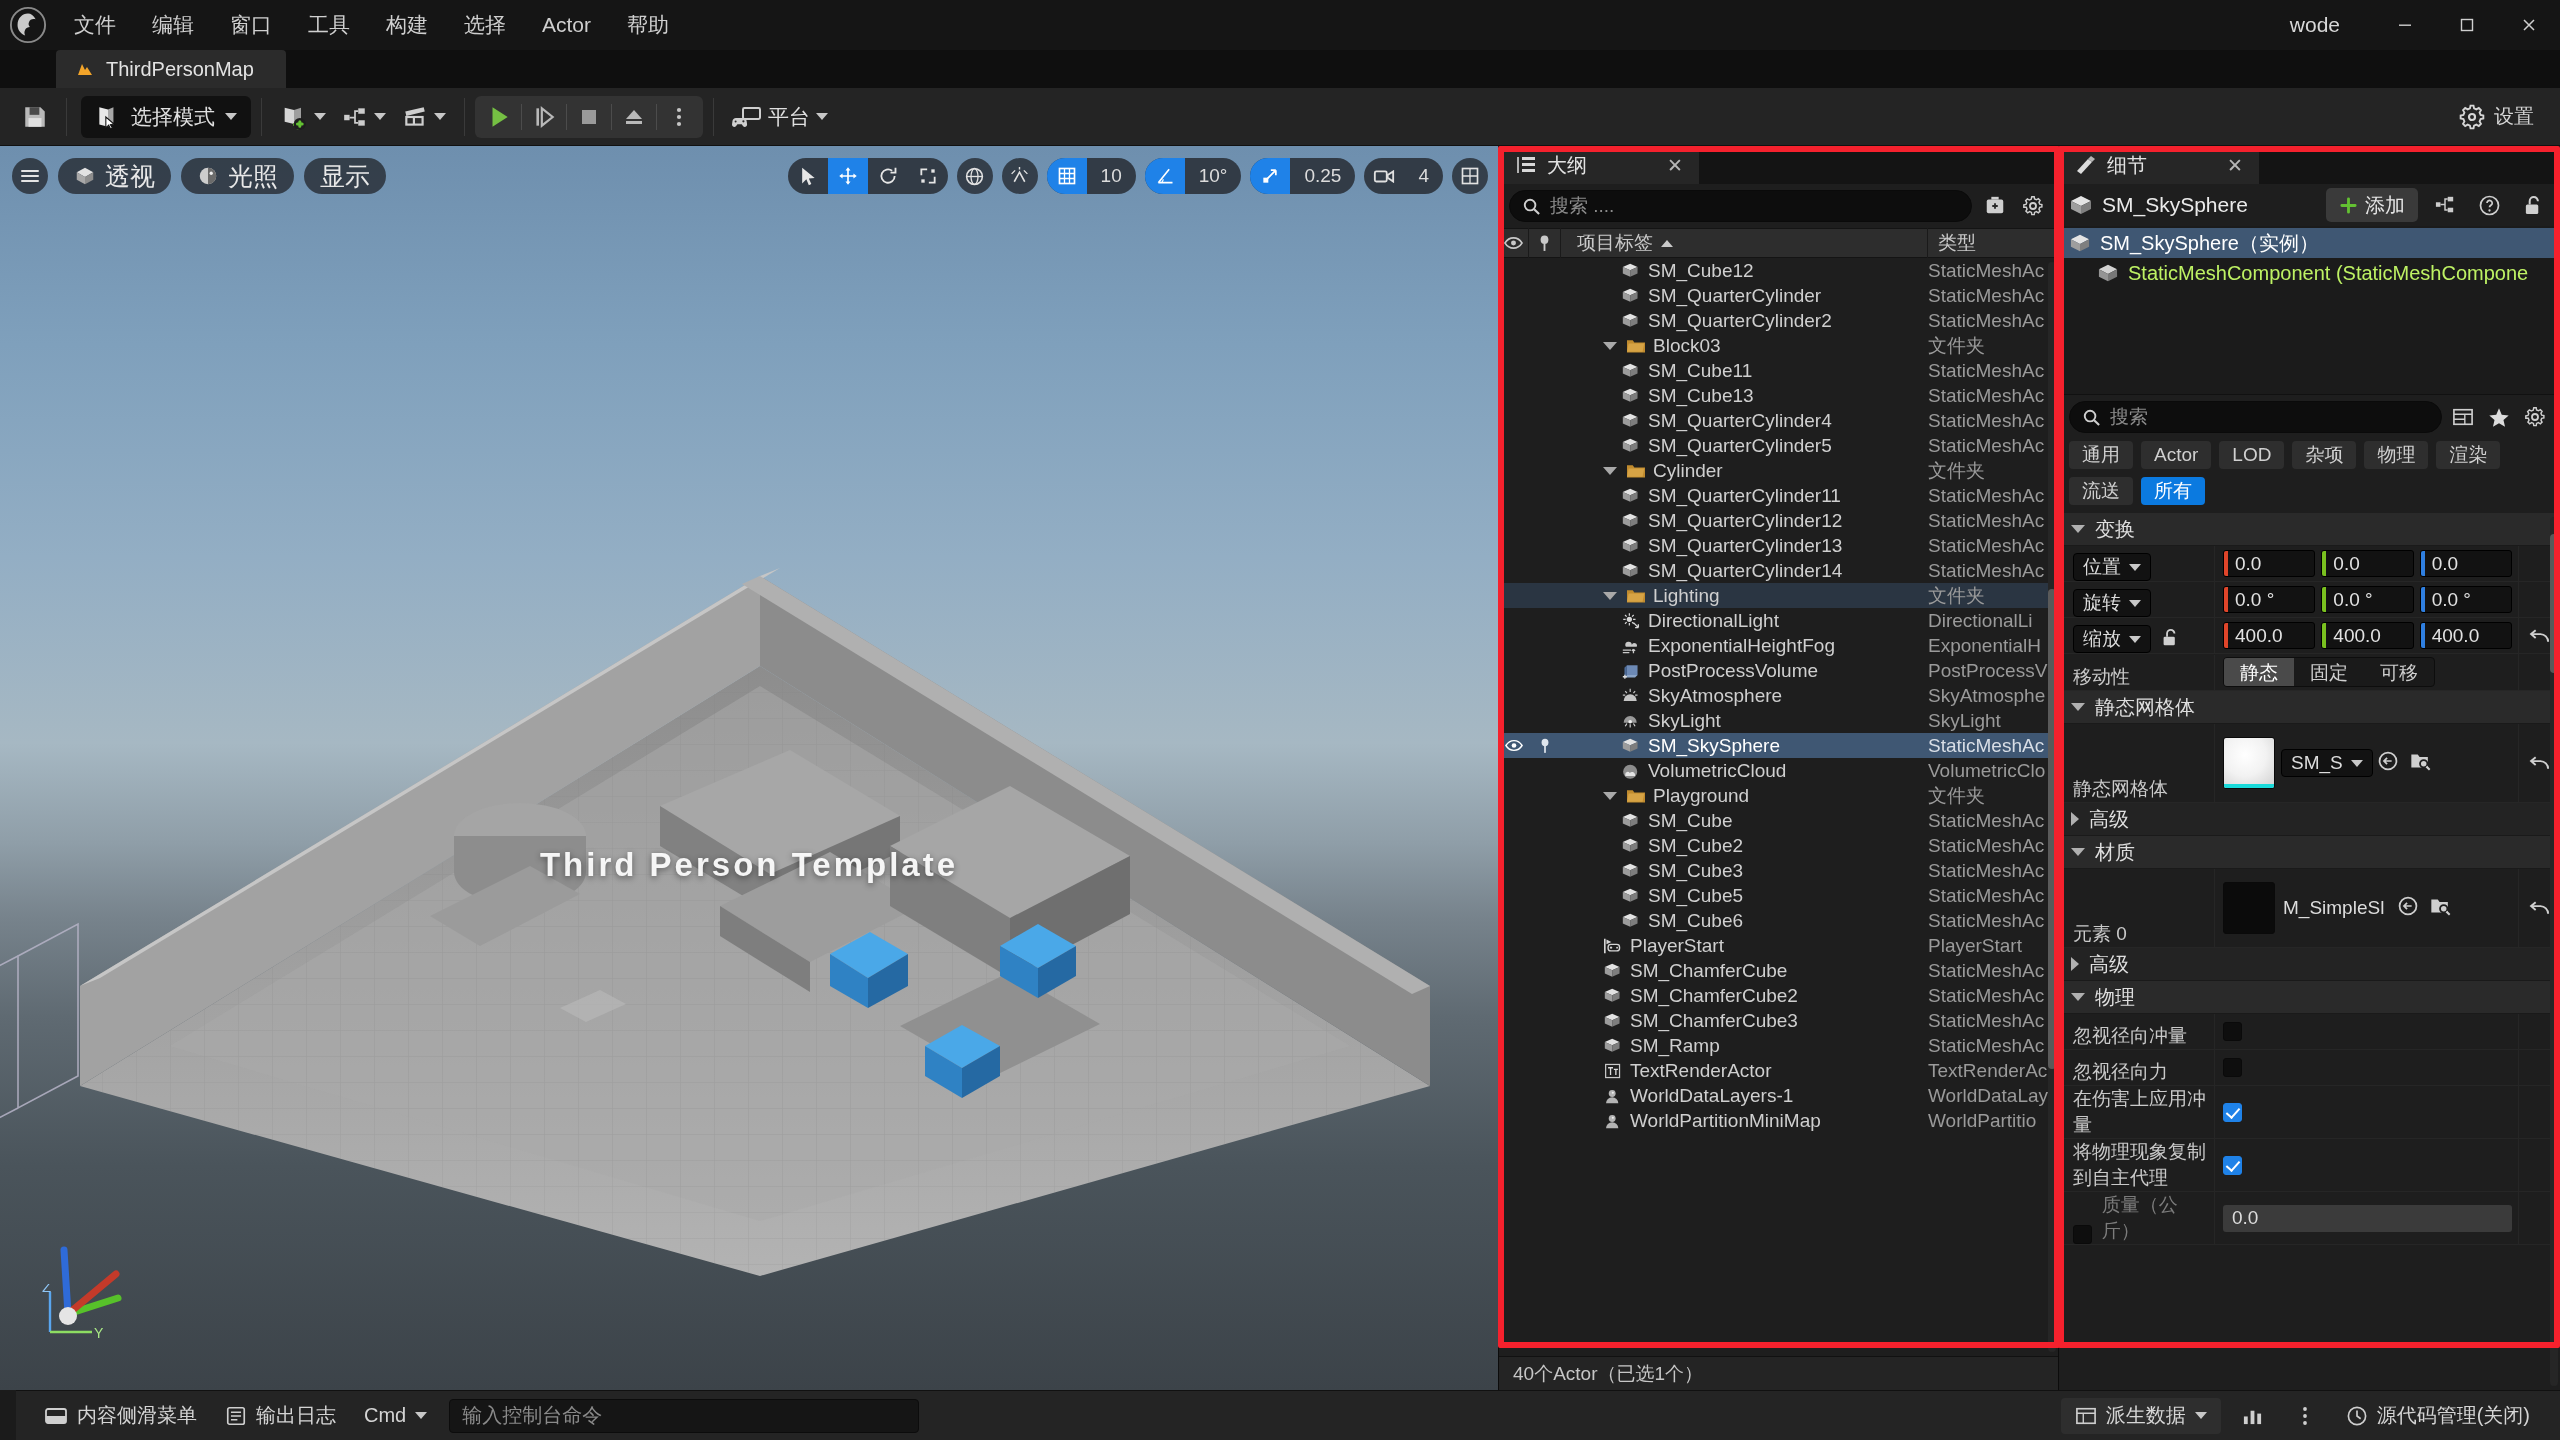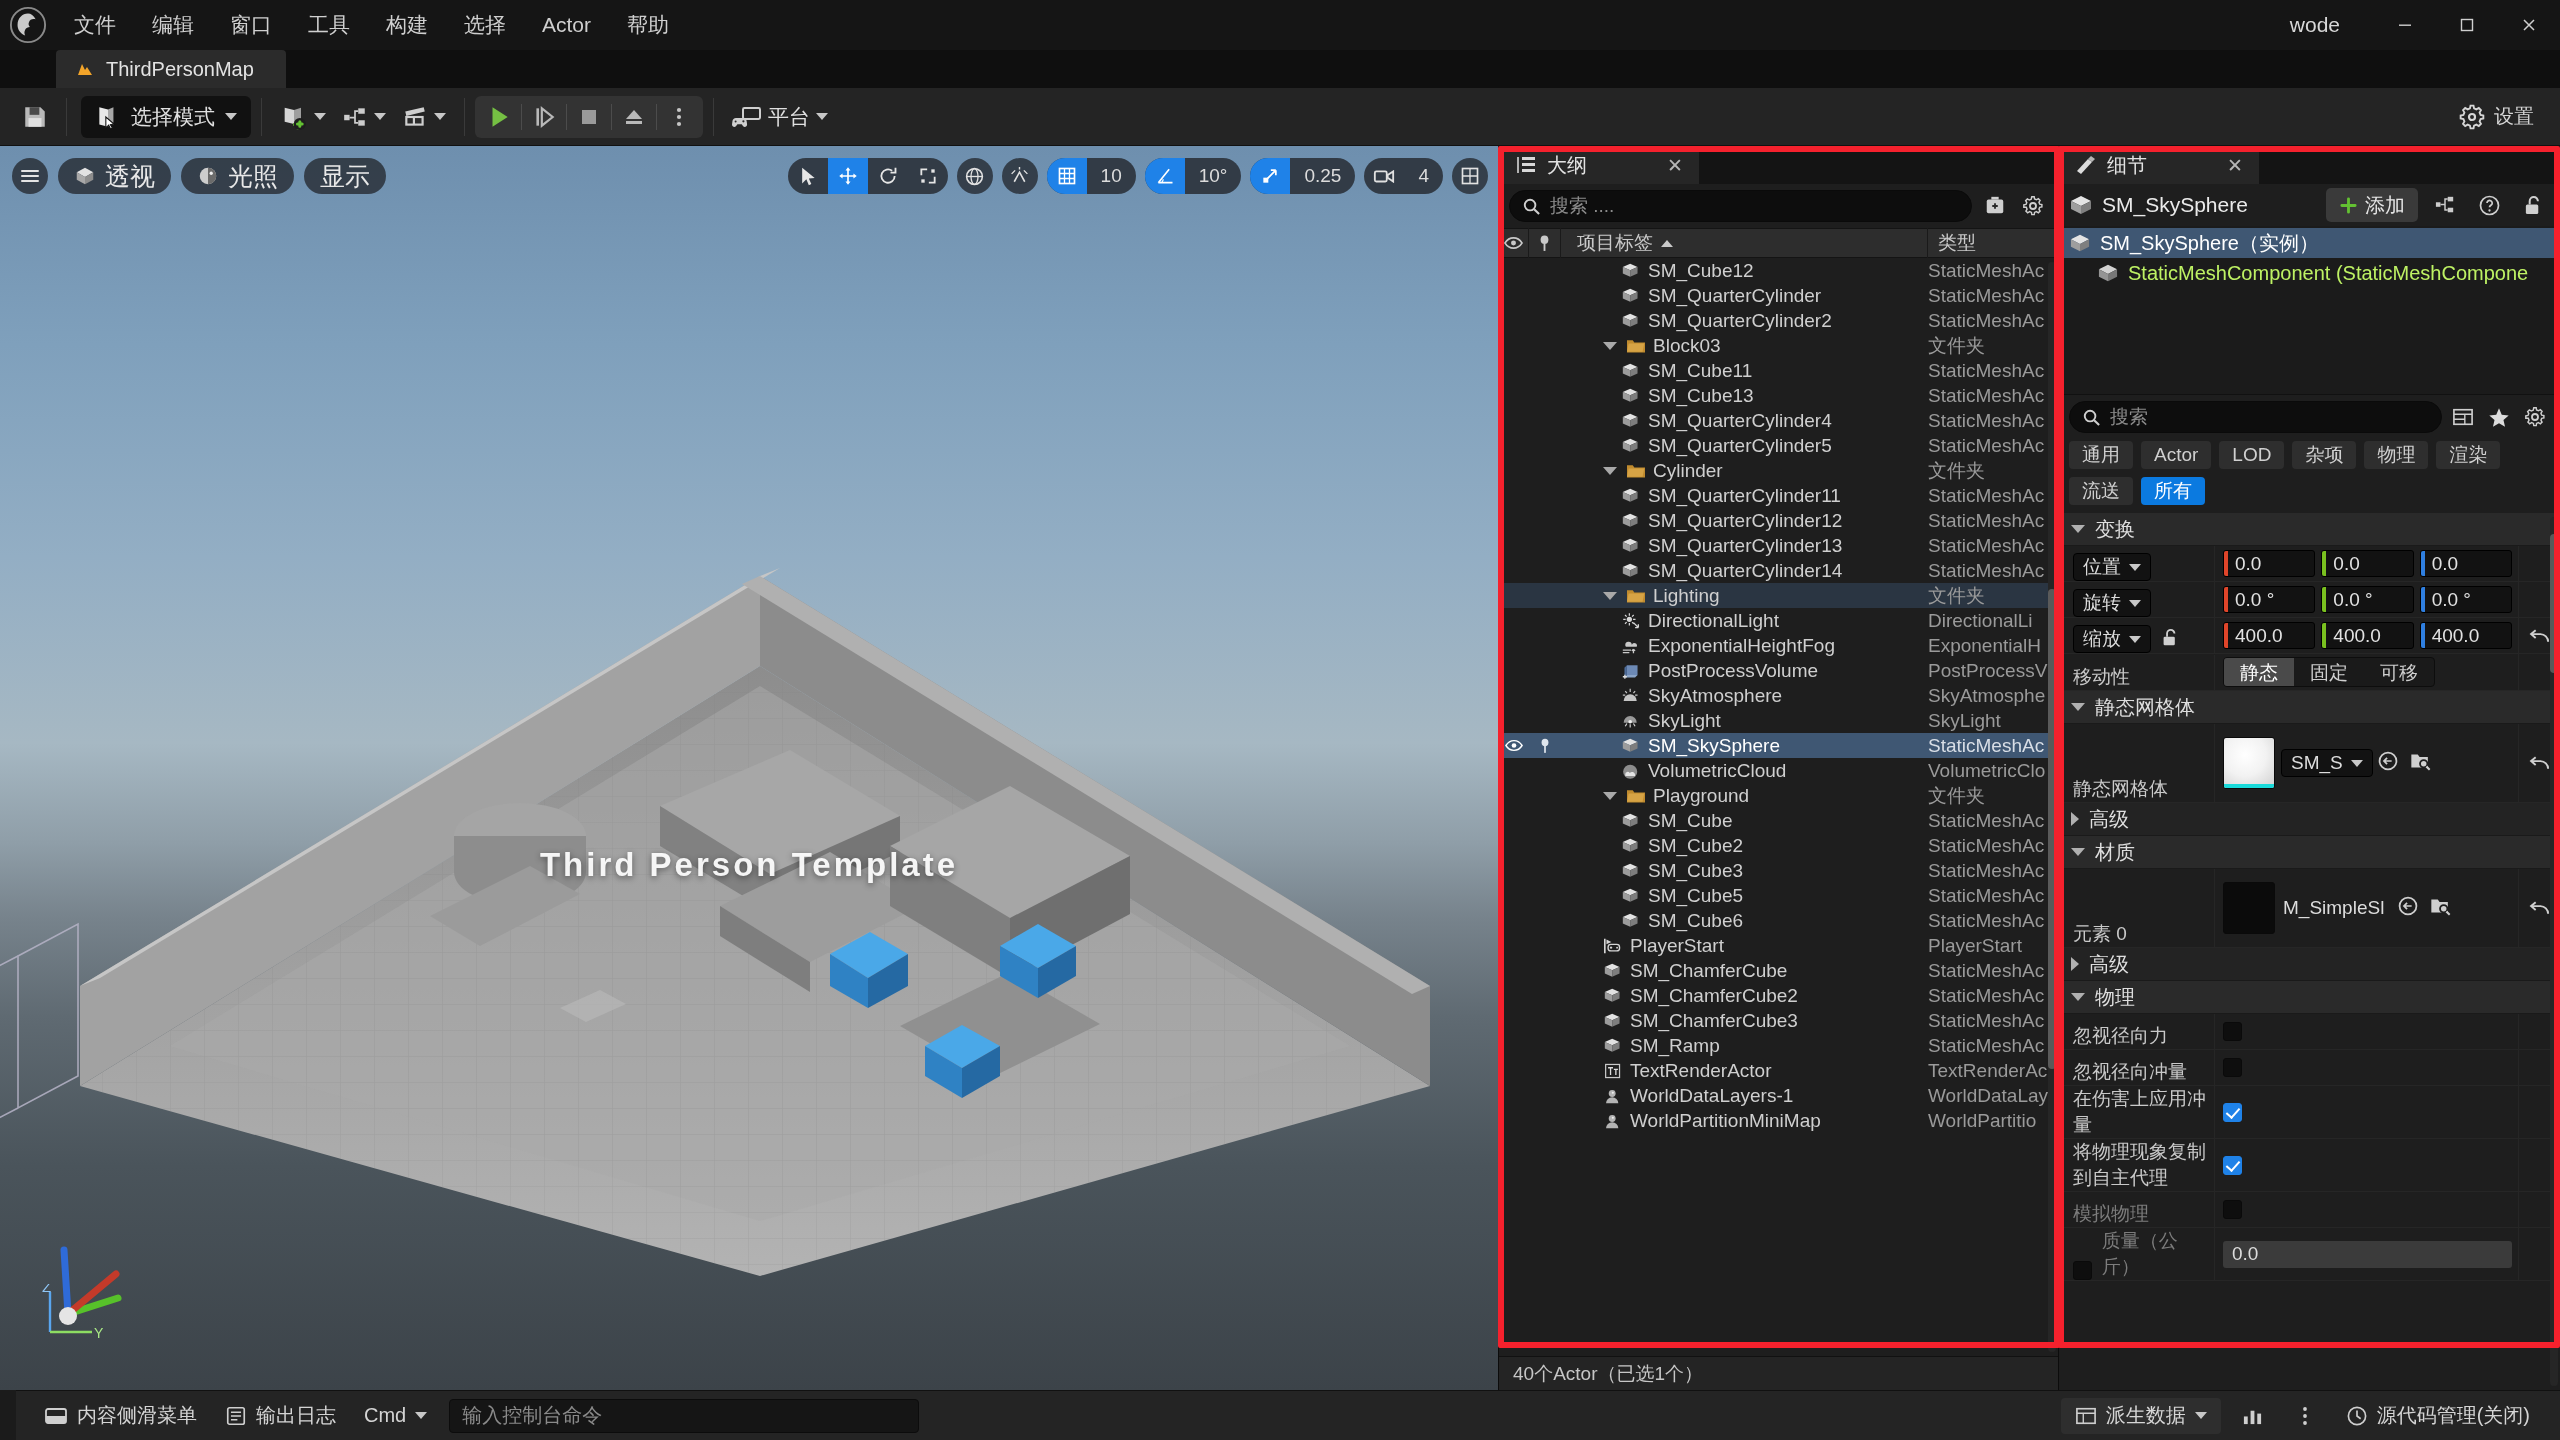--- a/index.html
+++ b/index.html
@@ -1313,54 +1313,47 @@
           <span class="tri-r"></span>
           <span>高级</span>
         </div>
 
         <div class="sec-head">
           <span class="tri-d"></span>
           <span>物理</span>
         </div>
         <div id="physrows">
             <div class="prow">
-              <div class="pname">忽视径向力</div>
+              <div class="pname">忽视径向冲量</div>
               <div class="pval">
                 <span class="cbx"></span>
               </div>
               <div class="pend"></div>
             </div>
             <div class="prow">
-              <div class="pname">忽视径向冲量</div>
+              <div class="pname">忽视径向力</div>
               <div class="pval">
                 <span class="cbx"></span>
               </div>
               <div class="pend"></div>
             </div>
             <div class="prow">
               <div class="pname">在伤害上应用冲量</div>
               <div class="pval">
                 <span class="cbx on"></span>
               </div>
               <div class="pend"></div>
             </div>
             <div class="prow">
               <div class="pname">将物理现象复制到自主代理</div>
               <div class="pval">
                 <span class="cbx on"></span>
               </div>
               <div class="pend"></div>
             </div>
-            <div class="prow">
-              <div class="pname dim">模拟物理</div>
-              <div class="pval">
-                <span class="cbx"></span>
-              </div>
-              <div class="pend"></div>
-            </div>
           </div>
         <div class="prow">
           <div class="pname" style="gap:10px">
             <span class="cbx"></span>
             <span class="dim" style="color:#7c7c7c">质量（公斤）</span>
           </div>
           <div class="pval">
             <span class="txtbox">0.0</span>
           </div>
           <div class="pend"></div>

